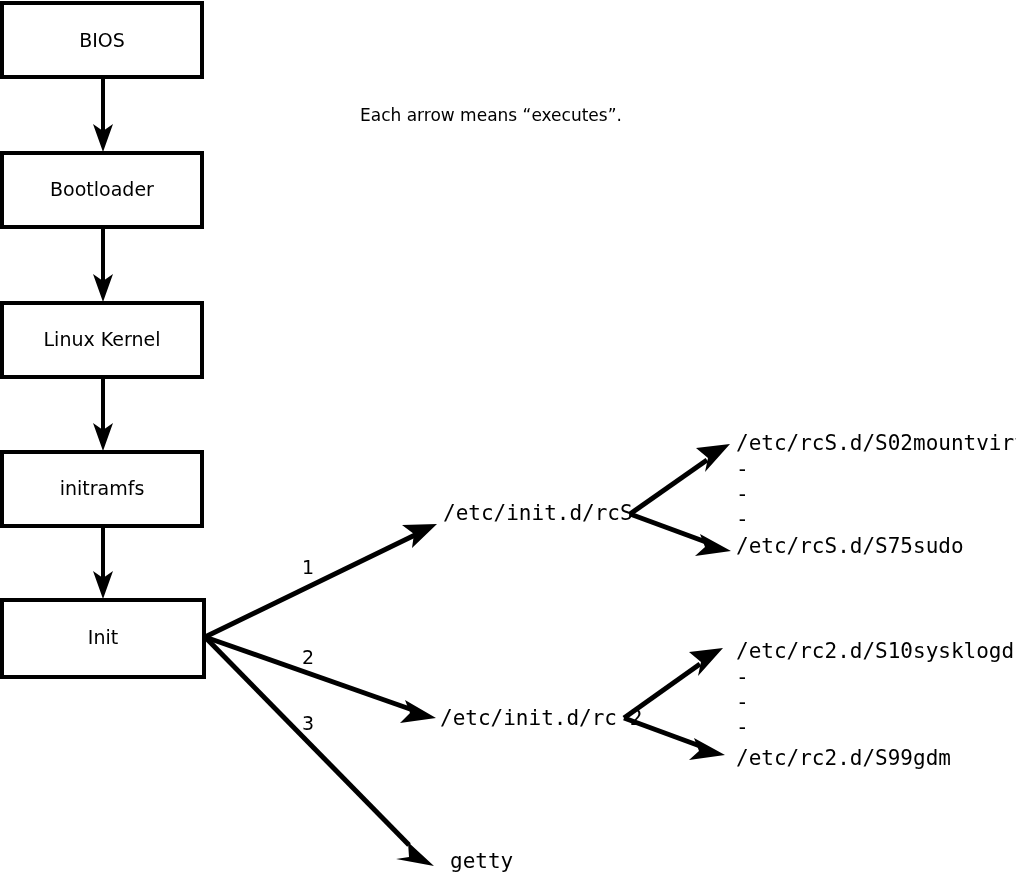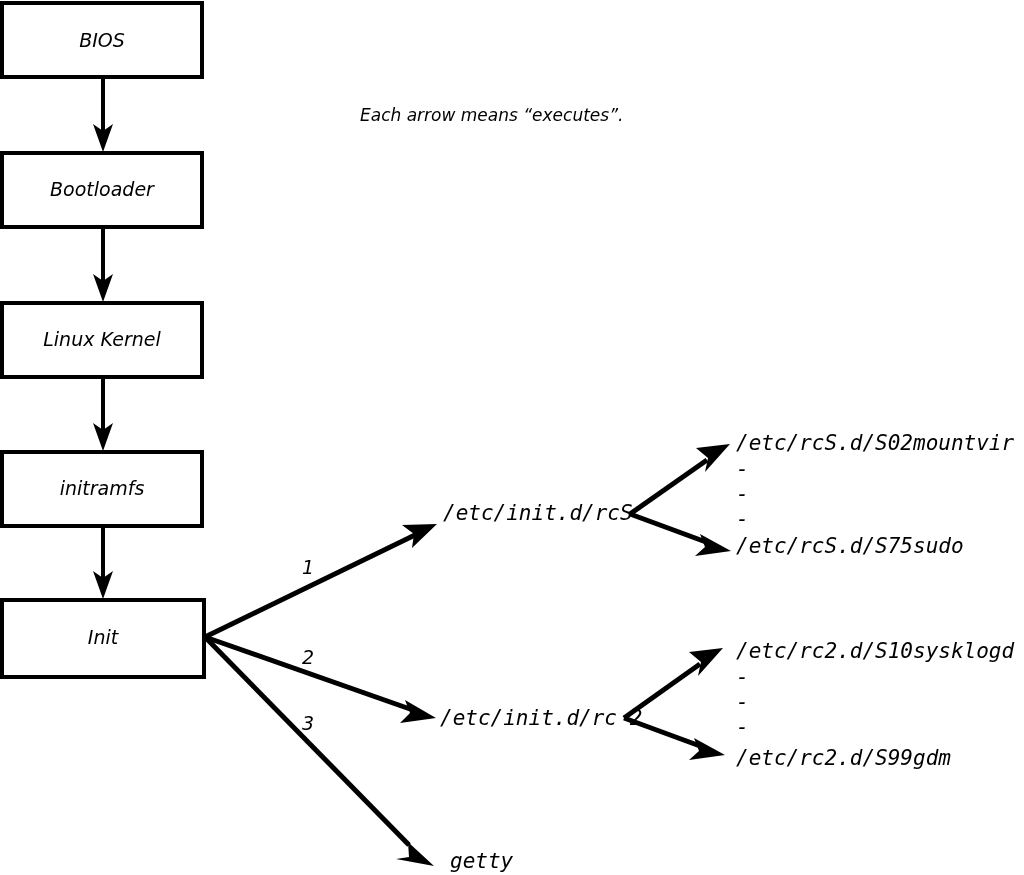--- a/index.html
+++ b/index.html
@@ -7,21 +7,20 @@
     padding: 0;
     background: #ffffff;
   }
   #canvas {
     position: relative;
     width: 1016px;
     height: 875px;
     background: #ffffff;
     overflow: hidden;
     font-family: "DejaVu Sans", sans-serif;
-    font-style: italic;
   }
   svg.diagram {
     position: absolute;
     top: 0;
     left: 0;
     width: 1024px;
     height: 875px;
     display: block;
   }
   .box-rect {

